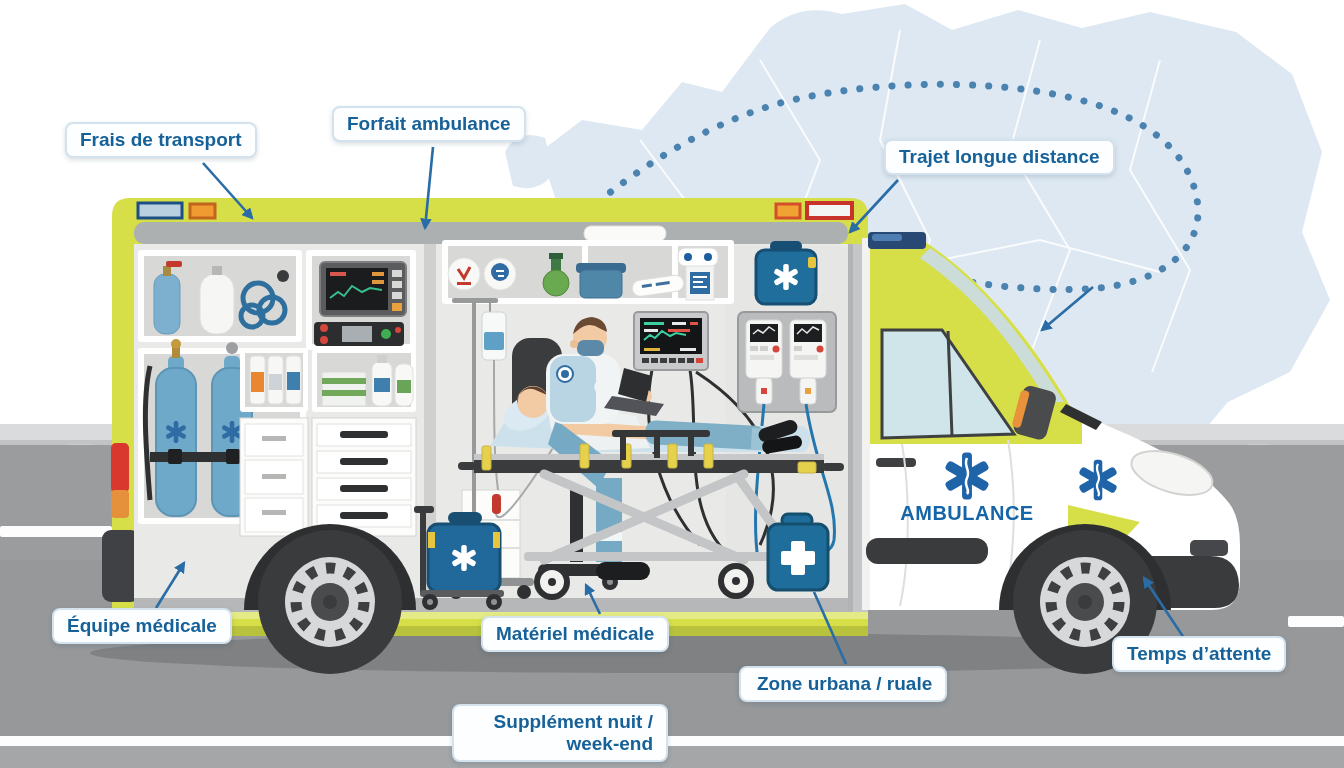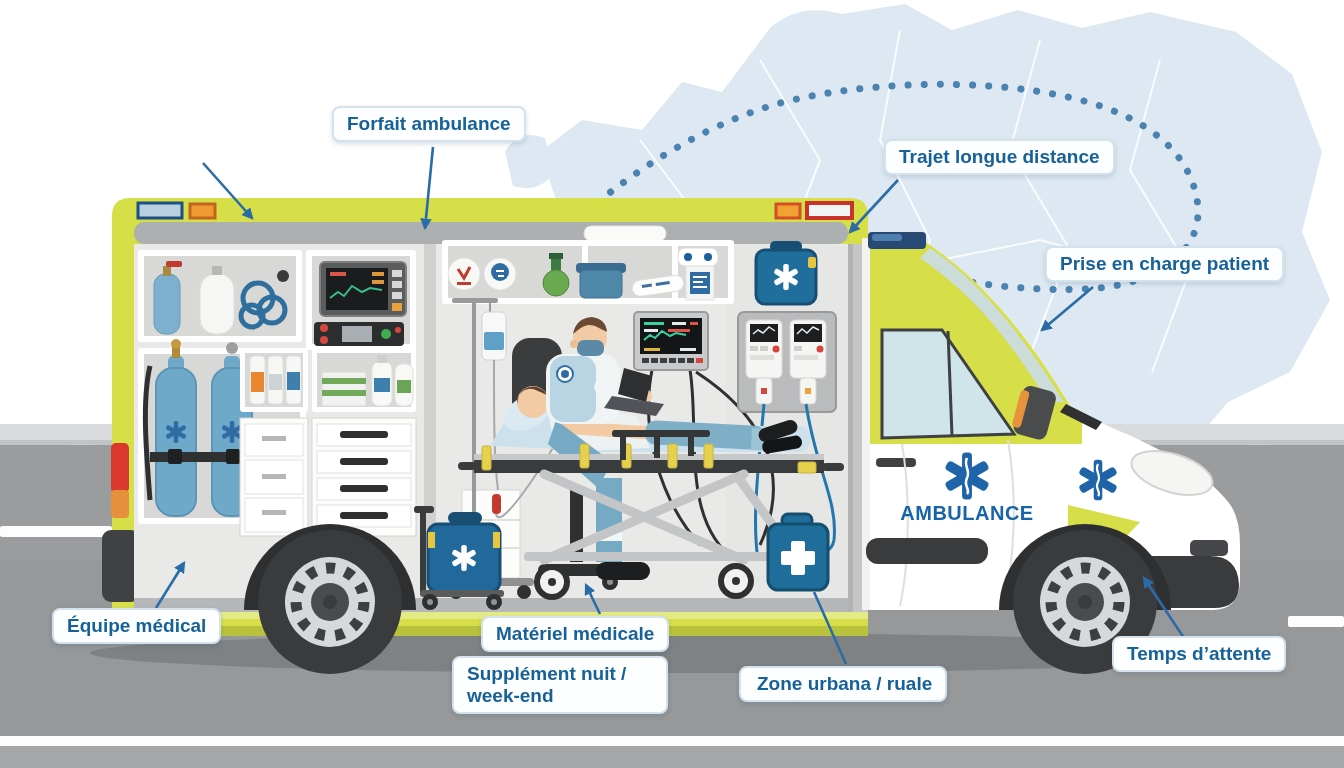--- a/index.html
+++ b/index.html
@@ -2,21 +2,21 @@
 <html><head>
 <meta charset="utf-8">
 <style>
   html,body{margin:0;padding:0;background:#fff;}
   #stage{position:relative;width:1344px;height:768px;overflow:hidden;background:#ffffff;
          font-family:"Liberation Sans",sans-serif;}
   #art{position:absolute;left:0;top:0;}
   .label{position:absolute;background:#fdfeff;border:2px solid #d3e2ec;border-radius:8px;
          padding:5px 13px;color:#176199;font-weight:bold;font-size:19px;line-height:1.15;
          white-space:nowrap;box-shadow:0 2px 5px rgba(40,70,100,.18);}
-  .label.wrap{white-space:normal;text-align:left;}
+  .label.wrap{white-space:normal;text-align:right;margin-top:48px;}
 </style>
 </head>
 <body>
 
 <div id="stage">
 <svg id="art" width="1344" height="768" viewBox="0 0 1344 768">
   <defs>
     <g id="star6">
       <rect x="-5.5" y="-26" width="11" height="52" rx="4"></rect>
       <rect x="-5.5" y="-26" width="11" height="52" rx="4" transform="rotate(60)"></rect>
@@ -451,21 +451,21 @@
     <line x1="433" y1="147" x2="425" y2="228" marker-end="url(#arr)"></line>
     <line x1="898" y1="180" x2="850" y2="232" marker-end="url(#arr)"></line>
     <line x1="1093" y1="287" x2="1042" y2="330" marker-end="url(#arr)"></line>
     <line x1="156" y1="608" x2="184" y2="563" marker-end="url(#arr)"></line>
     <line x1="600" y1="614" x2="586" y2="585" marker-end="url(#arr)"></line>
     <line x1="846" y1="664" x2="814" y2="592"></line>
     <line x1="1198" y1="659" x2="1144" y2="578" marker-end="url(#arr)"></line>
   </g>
 </svg>
 
+<div class="label" style="left:65px;top:122px;">Frais de transport</div>
 <div class="label" style="left:332px;top:106px;text-align:right;">Forfait ambulance</div>
 <div class="label" style="left:884px;top:139px;text-align:center;">Trajet longue distance</div>
-<div class="label" style="left:1045px;top:246px;">Prise en charge patient</div>
-<div class="label" style="left:52px;top:608px;">Équipe médical</div>
+<div class="label" style="left:52px;top:608px;">Équipe médicale</div>
 <div class="label" style="left:481px;top:616px;">Matériel médicale</div>
 <div class="label wrap" style="left:452px;top:656px;width:186px;">Supplément nuit / week-end</div>
 <div class="label" style="left:739px;top:666px;padding-left:16px;">Zone urbana / ruale</div>
 <div class="label" style="left:1112px;top:636px;">Temps d’attente</div>
 </div>
 
 </body></html>

